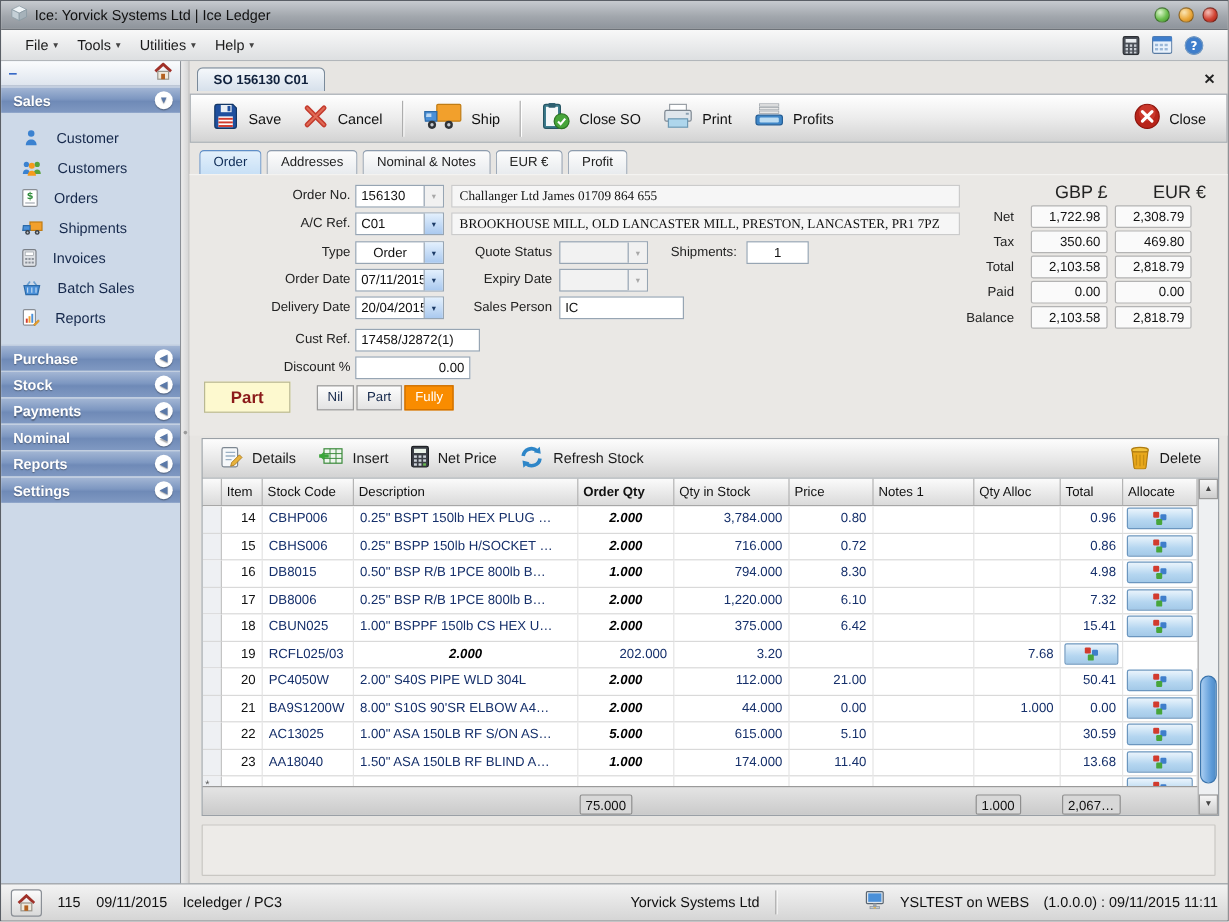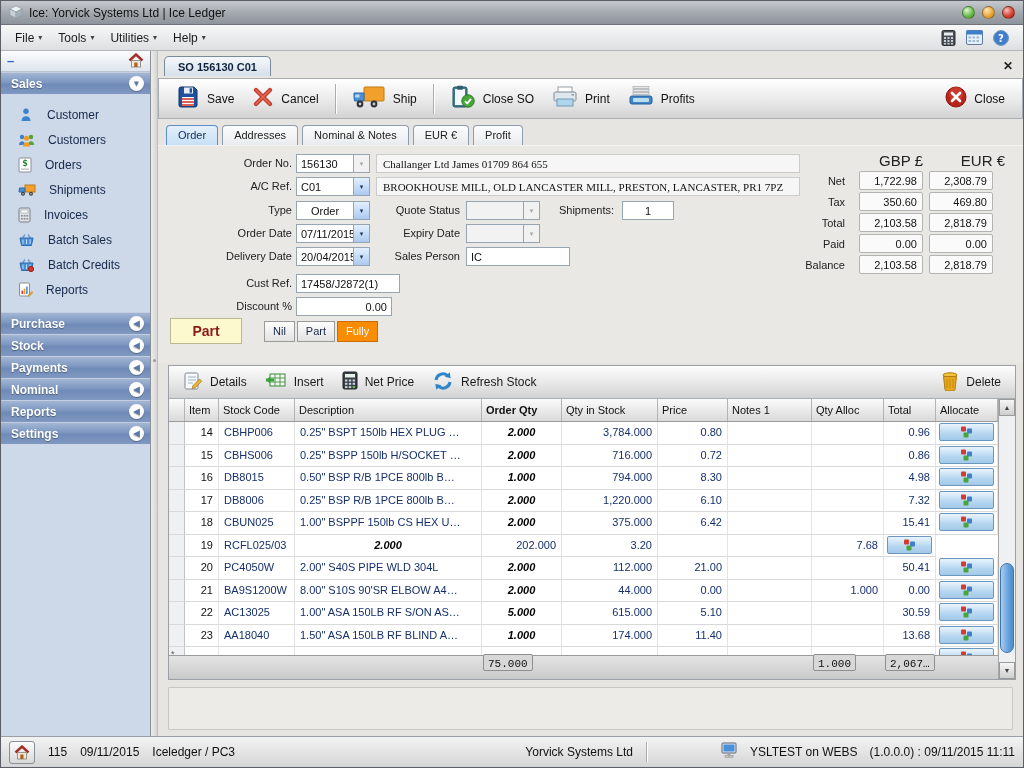--- a/index.html
+++ b/index.html
@@ -11,21 +11,21 @@
   .titlebar { height:24px; flex:none; display:flex; align-items:center; padding:0 8px; gap:6px;
     background:linear-gradient(#c6cacf,#a2a7ad 55%,#8e949b); border-bottom:1px solid #6d7278; }
   .titlebar .title { font-size:12px; color:#111; }
   .win-dots { margin-left:auto; display:flex; gap:7px; }
   .dot { width:13px; height:13px; border-radius:50%; border:1px solid rgba(0,0,0,.35); }
   .dot.green { background:radial-gradient(circle at 35% 30%, #dff6cf, #6cbf4e 55%, #3f8f2a); }
   .dot.yellow { background:radial-gradient(circle at 35% 30%, #fbe6b6, #eba93c 55%, #c07c14); }
   .dot.red { background:radial-gradient(circle at 35% 30%, #f6c0b8, #d24434 55%, #9c1f12); }
 
   
-  .menubar { height:26px; flex:none; display:flex; align-items:center; padding:0 6px;
+  .menubar { height:26px; flex:none; display:flex; align-items:center; padding:0 12px;
     background:linear-gradient(#f8f8f8,#dddfe1); border-bottom:1px solid #b2b6ba; font-size:12px; }
   .menu-item { padding:3px 8px; display:flex; align-items:center; gap:4px; cursor:default; }
   .carat::after { content:"▾"; font-size:8px; color:#444; }
   .menu-right { margin-left:auto; display:flex; gap:10px; align-items:center; padding-right:8px; }
   .menu-right svg { display:block; }
 
   
   .app-body { flex:1; display:flex; min-height:0; }
 
   
@@ -123,21 +123,21 @@
     color:#16306b; white-space:nowrap; overflow:hidden; }
   .gc.sel { background:#eef0f3; border-right:1px solid #c4c4c4; padding:2px 2px 0; color:#555; font-size:9px; }
   .gc.item { text-align:right; color:#111; }
   .gc.num { text-align:right; }
   .gc.qty { text-align:center; font-weight:bold; color:#000;font-style:italic; }
   .gc.btncell { padding:1px 3px; }
   .alloc-button { width:100%; height:18px; border:1px solid #6b96bf; border-radius:2px;
     background:linear-gradient(#eaf4fc,#b5d6f0 60%,#a3c9e8); display:flex; align-items:center; justify-content:center; cursor:default; }
   .gfoot { height:24px; display:grid; grid-template-columns:var(--gcols); background:linear-gradient(#e4e4e4,#cacaca);
     border-top:1px solid #9a9a9a; }
-  .fcell { padding:2px 1px;font-family:Liberation Mono, monospace; }
+  .fcell { padding:10px 1px; }
   .fboxval { height:19px; background:#d8d8d8; border:1px solid #8f8f8f; border-radius:2px; font-size:11px; color:#111;
     padding:3px 4px 0; text-align:right; white-space:nowrap; overflow:hidden; }
   .fboxval.left { text-align:left; }
 
   
   .vscroll { width:17px; flex:none; background:#eef0f2; border-left:1px solid #a8a8a8; position:relative; }
   .sbtn { position:absolute; left:0; width:16px; height:17px; background:linear-gradient(#f6f6f6,#cecece);
     border:1px solid #9a9a9a; font-size:7px; color:#444; display:flex; align-items:center; justify-content:center; }
   .sbtn.up { top:0; }
   .sbtn.down { bottom:0; }
@@ -311,31 +311,20 @@
         </div>
         <div class="side-item">
           <span>
               <svg width="17" height="14" viewBox="0 0 17 14">
                 <path d="M4.5 5 7 1.5 M12.5 5 10 1.5" stroke="#6b9fd0" stroke-width="1.4" fill="none"></path>
                 <path d="M2 5h13l-1.6 7.5H3.6z" fill="#4a90d9" stroke="#2c6aa8"></path>
                 <path d="M5 6.5v4.5M8.5 6.5v4.5M12 6.5v4.5" stroke="#bcd8f2" stroke-width="1"></path>
               </svg>
             </span>
           <span>Batch Sales</span>
-        </div>
-        <div class="side-item">
-          <span>
-              <svg width="17" height="14" viewBox="0 0 17 14">
-                <path d="M4.5 5 7 1.5 M12.5 5 10 1.5" stroke="#6b9fd0" stroke-width="1.4" fill="none"></path>
-                <path d="M2 5h13l-1.6 7.5H3.6z" fill="#4a90d9" stroke="#2c6aa8"></path>
-                <path d="M5 6.5v4.5M8.5 6.5v4.5M12 6.5v4.5" stroke="#bcd8f2" stroke-width="1"></path>
-                <circle cx="13" cy="11" r="2.6" fill="#d23b2e" stroke="#9c1f12"></circle>
-              </svg>
-            </span>
-          <span>Batch Credits</span>
         </div>
         <div class="side-item">
           <span>
               <svg width="15" height="15" viewBox="0 0 15 15">
                 <rect x="1.5" y="1" width="10" height="13" rx="1" fill="#fff" stroke="#8a8f96"></rect>
                 <rect x="3.5" y="8.5" width="1.6" height="3.5" fill="#d23b2e"></rect>
                 <rect x="5.8" y="6.5" width="1.6" height="5.5" fill="#f2a02c"></rect>
                 <rect x="8.1" y="4.5" width="1.6" height="7.5" fill="#4a90d9"></rect>
                 <path d="M10 13.5l4-4 1 1-4 4z" fill="#f2a02c" stroke="#b07c10" stroke-width=".5"></path>
               </svg>

